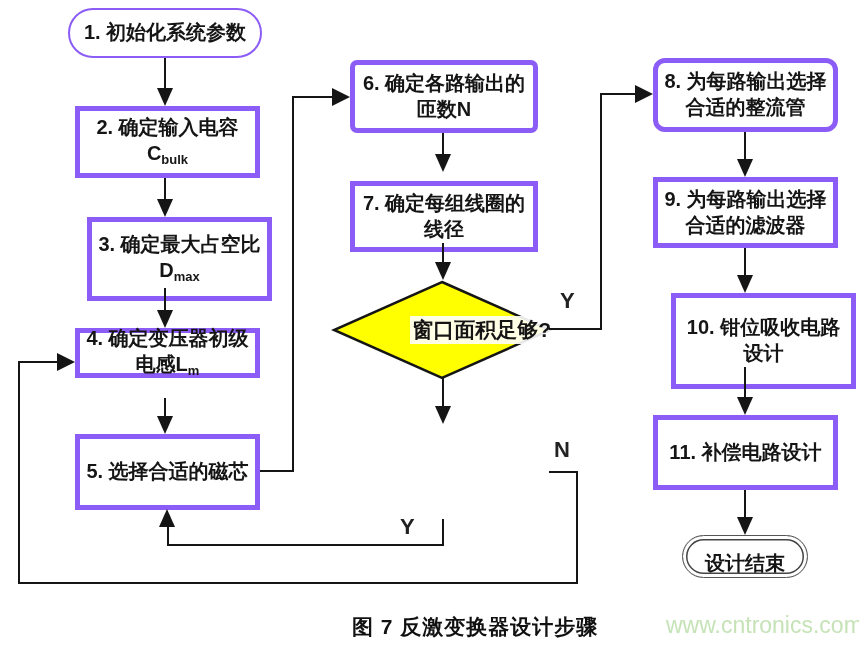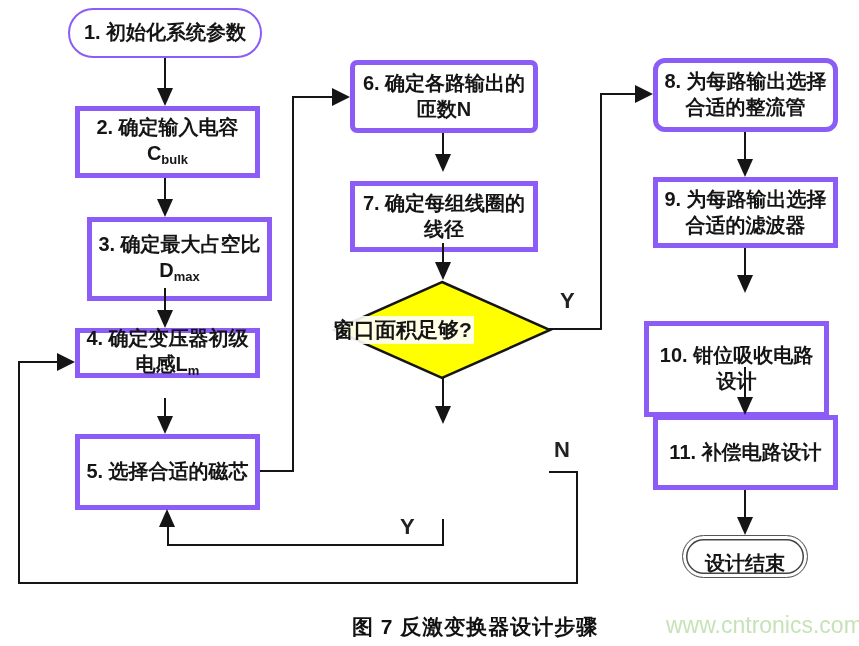--- a/index.html
+++ b/index.html
@@ -22,29 +22,29 @@
   .sb { font-size:13px; vertical-align:-4px; font-weight:700; }
   #start { left:68px;  top:8px;   width:194px; height:50px; }
   #s2    { left:75px;  top:106px; width:185px; height:72px; }
   #s3    { left:75px;  top:217px; width:185px; height:84px;margin-left:12px; }
   #s4    { left:75px;  top:328px; width:185px; height:50px; }
   #s5    { left:75px;  top:434px; width:185px; height:76px; }
   #s6    { left:350px; top:60px;  width:188px; height:73px;border-radius:7px; }
   #s7    { left:350px; top:172px; width:188px; height:71px;margin-top:9px; }
   #s8    { left:653px; top:58px;  width:185px; height:74px;border-radius:12px; }
   #s9    { left:653px; top:177px; width:185px; height:71px; }
-  #s10   { left:644px; top:293px; width:185px; height:96px;margin-top:28px; }
+  #s10   { left:671px; top:293px; width:185px; height:96px; }
   #s11   { left:653px; top:415px; width:185px; height:75px; }
   #end   { left:682px; top:535px; width:126px; height:43px; font-size:20px;justify-content:flex-end; }
   
   .diamond { position:absolute; }
   .diamond svg { display:block; }
   .dlabel {
     position:absolute; left:0; top:0; right:0; bottom:0;
-    display:flex; align-items:center; justify-content:flex-start;
+    display:flex; align-items:center; justify-content:flex-end;
     font-weight:700; font-size:21px; color:#151515;
   }
   .dlabel span { background:rgba(255,255,255,0.9); padding:0 2px; }
   #d1 { left:331px; top:280px; }
   #d2 { left:333px; top:423px; }
   
   .ln  { position:absolute; background:#151515; }
   .arr { position:absolute; width:0; height:0; }
   .a-down  { border-left:8px solid transparent; border-right:8px solid transparent; border-top:18px solid #151515; }
   .a-up    { border-left:8px solid transparent; border-right:8px solid transparent; border-bottom:18px solid #151515; }

